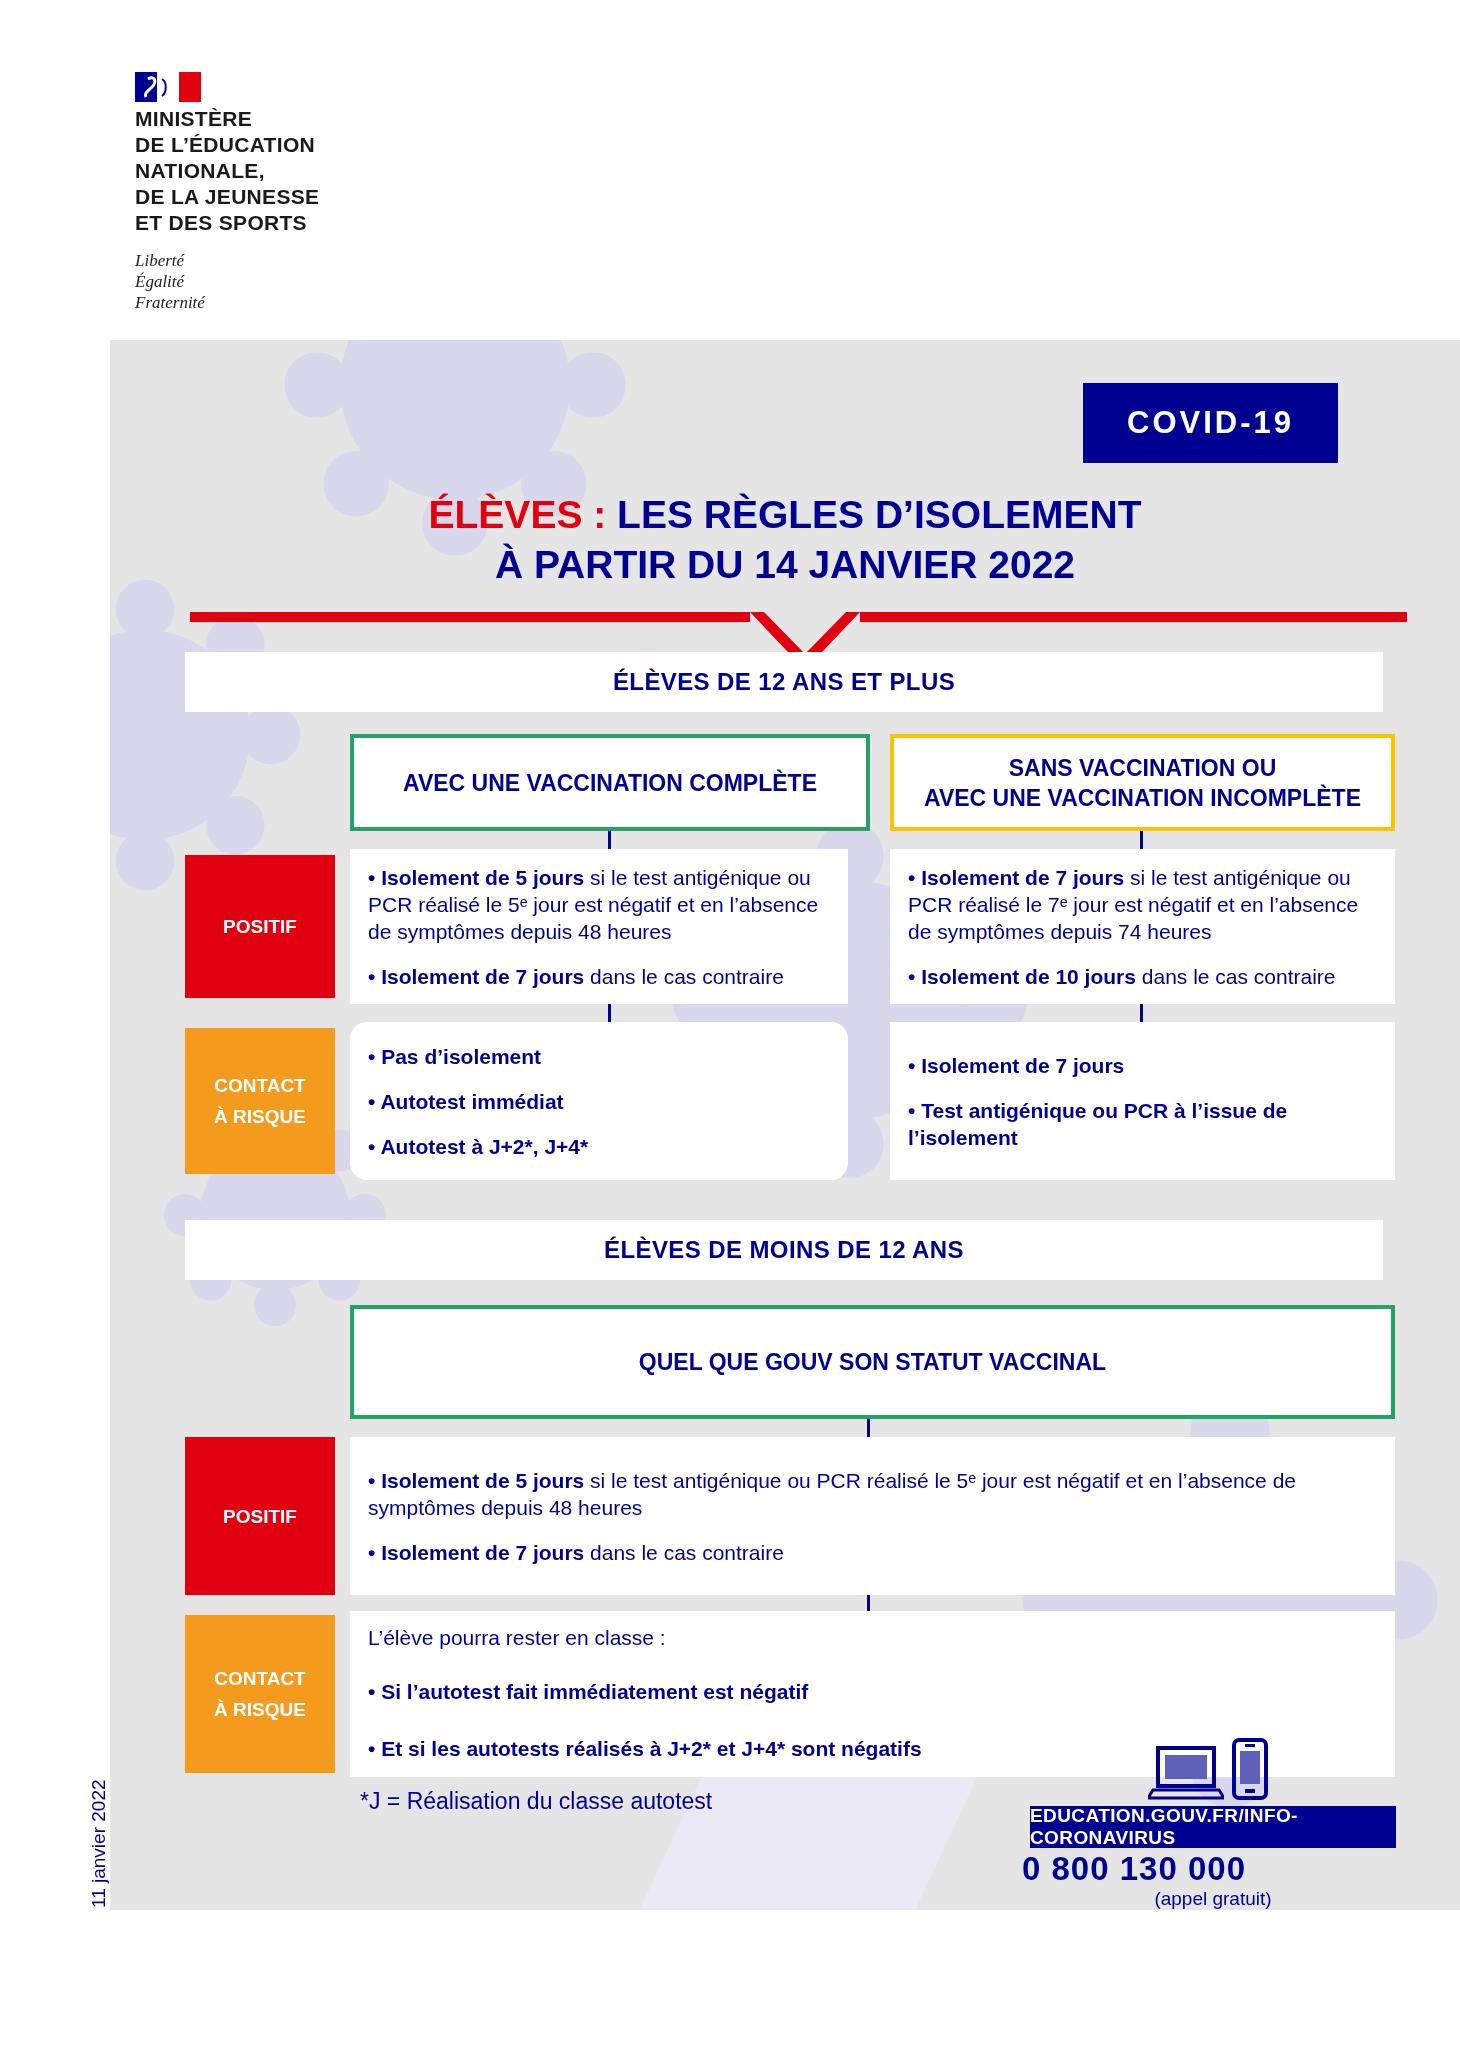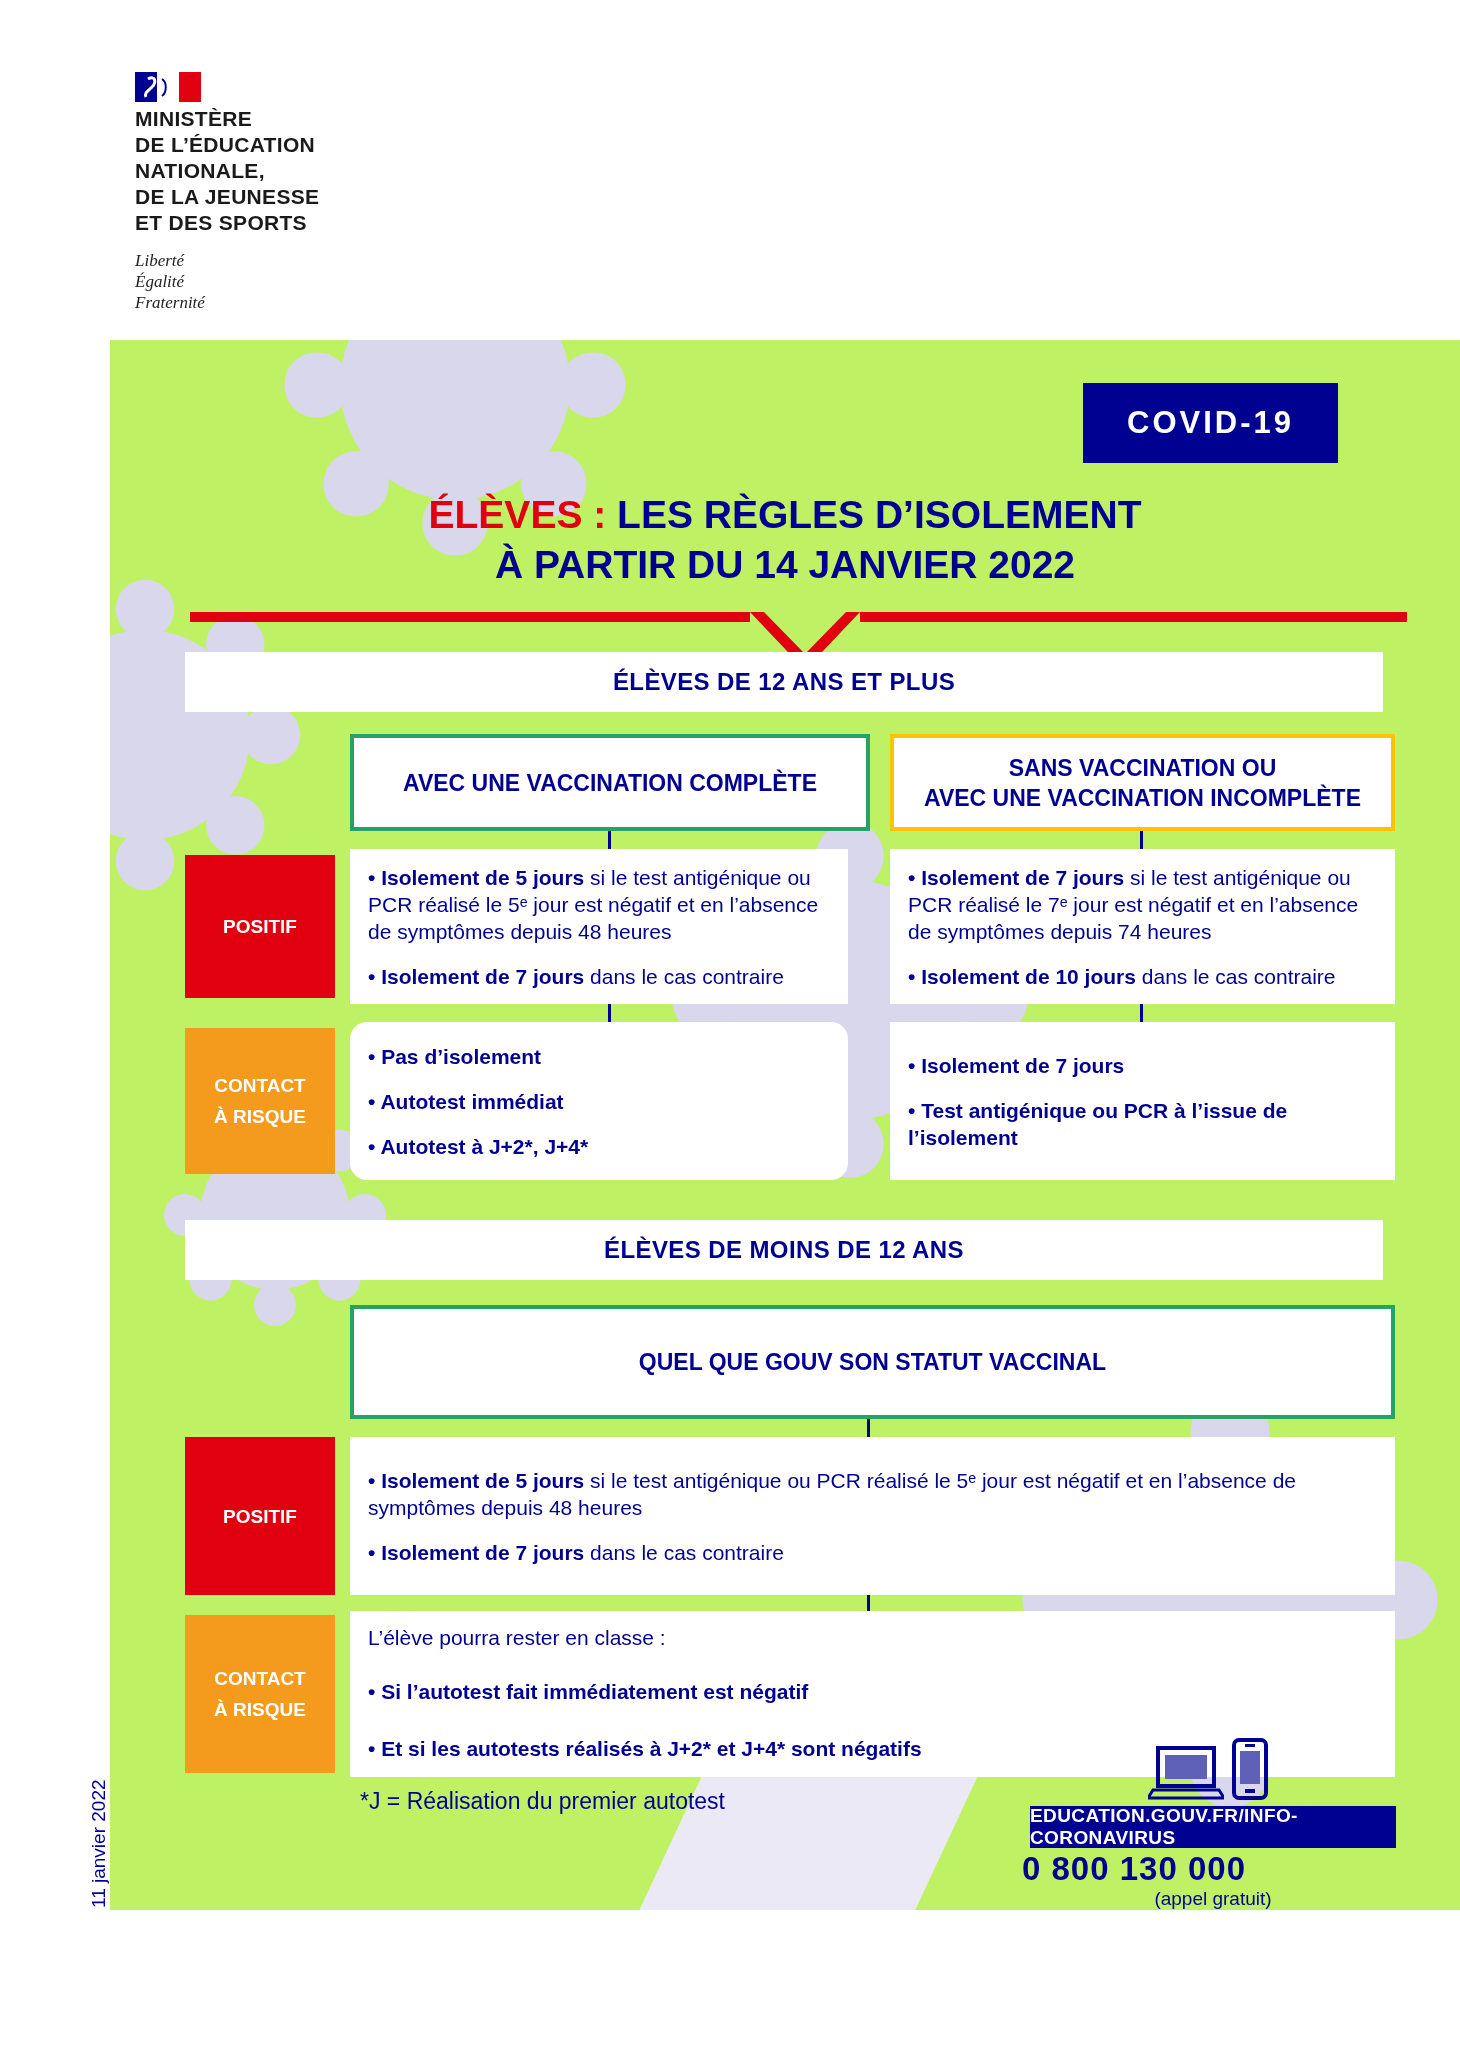--- a/index.html
+++ b/index.html
@@ -7,21 +7,21 @@
         font-family:"Liberation Sans",sans-serif;}
 
   
   .gov-header{position:absolute;left:135px;top:72px;}
   .ministry{margin-top:0;font-weight:700;font-size:21px;line-height:26px;color:#1a1a1a;letter-spacing:.3px;}
   .ministry span{display:block;}
   .motto{margin-top:14px;font-family:"Liberation Serif",serif;font-style:italic;font-size:17px;line-height:21px;color:#222;}
   .motto span{display:block;}
 
   
-  .poster{position:absolute;left:110px;top:340px;width:1350px;height:1570px;background:#bef264;overflow:hidden;}
+  .poster{position:absolute;left:110px;top:340px;width:1350px;height:1570px;background:#e5e5e5;overflow:hidden;}
 
   
   .virus{position:absolute;width:1em;height:1em;border-radius:50%;background:#d8d7ec;}
   .virus::after{content:"";position:absolute;left:50%;top:50%;width:.24em;height:.24em;margin:-.12em 0 0 -.12em;border-radius:50%;
     box-shadow:0 -.6em 0 .02em #d8d7ec,.43em -.43em 0 .02em #d8d7ec,.6em 0 0 .02em #d8d7ec,
                .43em .43em 0 .02em #d8d7ec,0 .6em 0 .02em #d8d7ec,-.43em .43em 0 .02em #d8d7ec,
                -.6em 0 0 .02em #d8d7ec,-.43em -.43em 0 .02em #d8d7ec;}
   .swoosh{position:absolute;left:540px;top:1360px;width:250px;height:430px;background:#eae9f5;transform:rotate(25deg);}
 
   .badge{position:absolute;left:973px;top:43px;width:255px;height:80px;background:#000091;color:#fff;
@@ -204,21 +204,21 @@
 
     <div class="sidelabel orange" id="lab-con-u12">CONTACT
 À RISQUE</div>
 
     <div class="cbox" id="box-con-u12">
       <p class="intro">L’élève pourra rester en classe  :</p>
       <p class="bullet"><span class="lead">Si l’autotest fait immédiatement est négatif</span><span></span></p>
       <p class="bullet"><span class="lead">Et si les autotests réalisés à J+2* et J+4* sont négatifs</span><span></span></p>
     </div>
 
-    <div class="footnote">*J = Réalisation du premier autotest</div>
+    <div class="footnote">*J = Réalisation du classe autotest</div>
 
     <svg id="laptop-icon" width="76" height="56" viewBox="0 0 76 56">
       <rect x="10" y="3" width="56" height="38" fill="none" stroke="#000091" stroke-width="4"></rect>
       <rect x="17" y="10" width="42" height="24" fill="#5f60b8"></rect>
       <polygon points="5,45 71,45 76,53 0,53" fill="none" stroke="#000091" stroke-width="3"></polygon>
     </svg>
     <svg id="smartphone-icon" width="36" height="62" viewBox="0 0 36 62">
       <rect x="2" y="2" width="32" height="58" rx="5" fill="none" stroke="#000091" stroke-width="4"></rect>
       <rect x="8" y="13" width="20" height="33" fill="#5f60b8"></rect>
       <rect x="13" y="6" width="10" height="3" fill="#000091"></rect>

